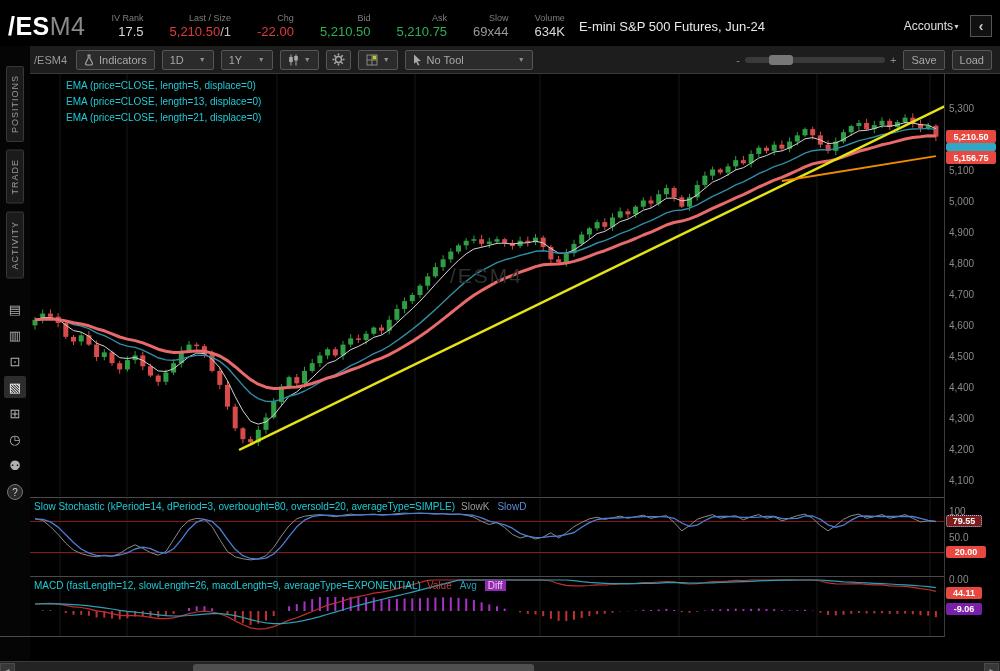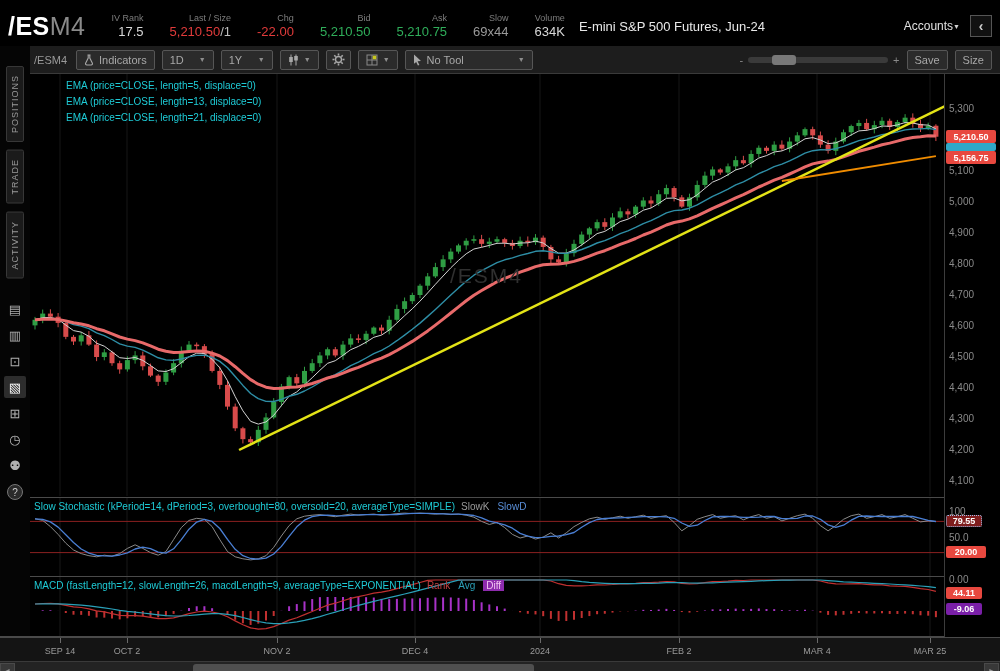--- a/index.html
+++ b/index.html
@@ -211,21 +211,21 @@
       <span class="slider-sign">-</span>
       <div id="tb-slider-track">
         <div id="tb-slider-thumb"></div>
       </div>
       <span class="slider-sign">+</span>
     </div>
     <div class="tb-btn">
         <span>Save</span>
       </div>
     <div class="tb-btn">
-        <span>Size</span>
+        <span>Load</span>
       </div>
   </div>
 
   <div id="sidebar">
     <div class="side-tab">POSITIONS</div>
     <div class="side-tab">TRADE</div>
     <div class="side-tab">ACTIVITY</div>
     <div style="height:12px;"></div>
     <div class="side-icon">▤</div>
     <div class="side-icon">▥</div>
@@ -644,21 +644,21 @@
         <line x1="867.4" y1="34" x2="867.4" y2="36.937077729129975" stroke="#c03030" stroke-width="2"></line>
         <line x1="875.1" y1="34" x2="875.1" y2="36.60989727731735" stroke="#c03030" stroke-width="2"></line>
         <line x1="882.8000000000001" y1="34" x2="882.8000000000001" y2="37.26082720218572" stroke="#c03030" stroke-width="2"></line>
         <line x1="890.5" y1="34" x2="890.5" y2="38.27266456434855" stroke="#c03030" stroke-width="2"></line>
         <line x1="898.2" y1="34" x2="898.2" y2="38.67573753075515" stroke="#c03030" stroke-width="2"></line>
         <line x1="905.9" y1="34" x2="905.9" y2="40.192299671882814" stroke="#c03030" stroke-width="2"></line>
         <polyline points="5.0,27.0 12.7,26.5 20.4,26.3 28.1,26.8 35.8,28.3 43.5,29.8 51.2,30.5 58.9,31.8 66.6,33.8 74.3,34.9 82.0,36.6 89.7,38.3 97.4,38.7 105.1,38.6 112.8,39.2 120.5,40.4 128.2,41.7 135.9,41.7 143.6,40.8 151.3,38.9 159.0,36.7 166.7,35.0 174.4,34.2 182.1,35.0 189.8,36.7 197.5,39.8 205.2,43.9 212.9,47.8 220.6,50.9 228.3,52.1 236.0,51.6 243.7,49.6 251.4,46.5 259.1,43.1 266.8,40.7 274.5,37.6 282.2,34.5 289.9,31.2 297.6,28.1 305.3,26.2 313.0,23.8 320.7,21.4 328.4,19.7 336.1,18.0 343.8,16.2 351.5,15.2 359.2,13.6 366.9,11.6 374.6,9.5 382.3,7.6 390.0,5.5 397.7,3.3 405.4,3.0 413.1,3.0 420.8,3.0 428.5,3.0 436.2,3.0 443.9,3.0 451.6,3.0 459.3,3.0 467.0,3.0 474.7,3.0 482.4,3.0 490.1,3.0 497.8,3.0 505.5,3.0 513.2,3.0 520.9,4.0 528.6,6.7 536.3,8.3 544.0,8.9 551.7,8.9 559.4,8.5 567.1,7.9 574.8,8.0 582.5,7.5 590.2,6.8 597.9,6.8 605.6,6.4 613.3,5.7 621.0,5.7 628.7,5.2 636.4,4.5 644.1,4.9 651.8,6.4 659.5,6.9 667.2,6.6 674.9,5.7 682.6,4.7 690.3,4.5 698.0,4.1 705.7,3.4 713.4,3.5 721.1,3.0 728.8,3.0 736.5,3.0 744.2,3.0 751.9,3.0 759.6,3.0 767.3,3.0 775.0,3.0 782.7,3.0 790.4,4.0 798.1,5.9 805.8,6.9 813.5,7.0 821.2,6.9 828.9,6.7 836.6,7.4 844.3,7.8 852.0,7.9 859.7,8.8 867.4,9.2 875.1,9.4 882.8,10.3 890.5,11.6 898.2,12.5 905.9,14.3" fill="none" stroke="#c03030" stroke-width="1.2" stroke-linejoin="round"></polyline>
         <polyline points="5.0,27.0 12.7,26.9 20.4,26.8 28.1,26.8 35.8,27.1 43.5,27.6 51.2,28.2 58.9,28.9 66.6,29.9 74.3,30.9 82.0,32.0 89.7,33.3 97.4,34.4 105.1,35.2 112.8,36.0 120.5,36.9 128.2,37.8 135.9,38.6 143.6,39.0 151.3,39.0 159.0,38.5 166.7,37.8 174.4,37.1 182.1,36.7 189.8,36.7 197.5,37.3 205.2,38.6 212.9,40.5 220.6,42.6 228.3,44.5 236.0,45.9 243.7,46.6 251.4,46.6 259.1,45.9 266.8,44.9 274.5,43.4 282.2,41.6 289.9,39.6 297.6,37.3 305.3,35.1 313.0,32.8 320.7,30.5 328.4,28.4 336.1,26.3 343.8,24.3 351.5,22.5 359.2,20.7 366.9,18.9 374.6,17.0 382.3,15.1 390.0,13.2 397.7,11.2 405.4,9.2 413.1,7.1 420.8,5.1 428.5,3.1 436.2,3.0 443.9,3.0 451.6,3.0 459.3,3.0 467.0,3.0 474.7,3.0 482.4,3.0 490.1,3.0 497.8,3.0 505.5,3.0 513.2,3.0 520.9,3.0 528.6,3.0 536.3,3.0 544.0,3.6 551.7,4.7 559.4,5.4 567.1,5.9 574.8,6.3 582.5,6.6 590.2,6.6 597.9,6.7 605.6,6.6 613.3,6.4 621.0,6.3 628.7,6.1 636.4,5.7 644.1,5.6 651.8,5.7 659.5,6.0 667.2,6.1 674.9,6.0 682.6,5.8 690.3,5.5 698.0,5.2 705.7,4.9 713.4,4.6 721.1,4.3 728.8,3.9 736.5,3.6 744.2,3.3 751.9,3.2 759.6,3.1 767.3,3.0 775.0,3.0 782.7,3.0 790.4,3.0 798.1,3.6 805.8,4.2 813.5,4.8 821.2,5.2 828.9,5.5 836.6,5.9 844.3,6.3 852.0,6.6 859.7,7.0 867.4,7.5 875.1,7.9 882.8,8.3 890.5,9.0 898.2,9.7 905.9,10.6" fill="none" stroke="#2aa0b8" stroke-width="1.2" stroke-linejoin="round"></polyline>
       </svg>
     <div class="study-label">
-      <span>MACD (fastLength=12, slowLength=26, macdLength=9, averageType=EXPONENTIAL)</span><span class="legend-value">Rank</span><span class="legend-avg">Avg</span><span class="legend-diff">Diff</span>
+      <span>MACD (fastLength=12, slowLength=26, macdLength=9, averageType=EXPONENTIAL)</span><span class="legend-value">Value</span><span class="legend-avg">Avg</span><span class="legend-diff">Diff</span>
     </div>
   </div>
 
   <div class="divider" style="top:630px; left:0; width:1000px;"></div>
 
   <div id="axis-vline"></div>
   <div id="right-axis">
 
     <div class="bubble red" style="top:56px;  width:50px; height:13px; z-index:3;">5,210.50</div>
     <div class="bubble cyan" style="top:69px;  width:50px; height:8px;  z-index:2;"></div>
@@ -677,38 +677,20 @@
       <div class="tick-label" style="top: 277px;">4,500</div>
       <div class="tick-label" style="top: 308px;">4,400</div>
       <div class="tick-label" style="top: 339px;">4,300</div>
       <div class="tick-label" style="top: 370px;">4,200</div>
       <div class="tick-label" style="top: 401px;">4,100</div>
       <div class="tick-label" style="top: 432px;">100</div>
       <div class="tick-label" style="top: 458px;">50.0</div>
       <div class="tick-label" style="top: 500px;">0.00</div>
     </div>
 
-  <div id="time-axis">
-      <div class="x-tick" style="left: 60px;"></div>
-      <div class="x-label" style="left: 32px;">SEP 14</div>
-      <div class="x-tick" style="left: 127px;"></div>
-      <div class="x-label" style="left: 99px;">OCT 2</div>
-      <div class="x-tick" style="left: 277px;"></div>
-      <div class="x-label" style="left: 249px;">NOV 2</div>
-      <div class="x-tick" style="left: 415px;"></div>
-      <div class="x-label" style="left: 387px;">DEC 4</div>
-      <div class="x-tick" style="left: 540px;"></div>
-      <div class="x-label" style="left: 512px;">2024</div>
-      <div class="x-tick" style="left: 679px;"></div>
-      <div class="x-label" style="left: 651px;">FEB 2</div>
-      <div class="x-tick" style="left: 817px;"></div>
-      <div class="x-label" style="left: 789px;">MAR 4</div>
-      <div class="x-tick" style="left: 930px;"></div>
-      <div class="x-label" style="left: 902px;">MAR 25</div>
-    </div>
 
   <div id="h-scrollbar">
     <div class="sb-arrow" style="left:0;">
         <span>◄</span>
       </div>
     <div id="sb-thumb"></div>
     <div class="sb-arrow" style="left:984px;">
         <span>►</span>
       </div>
   </div>

